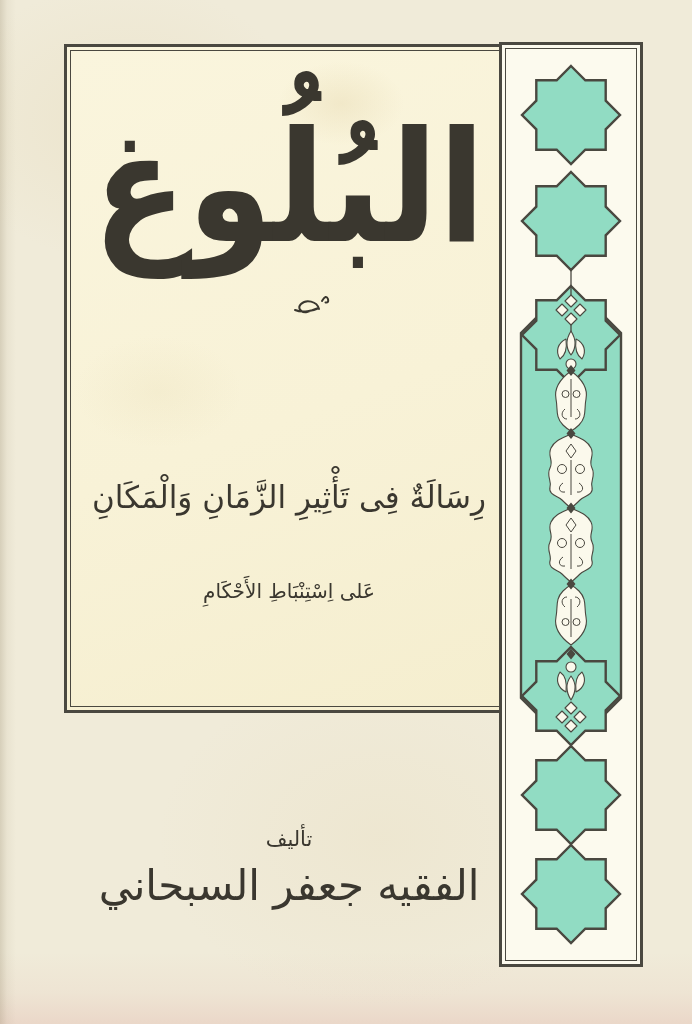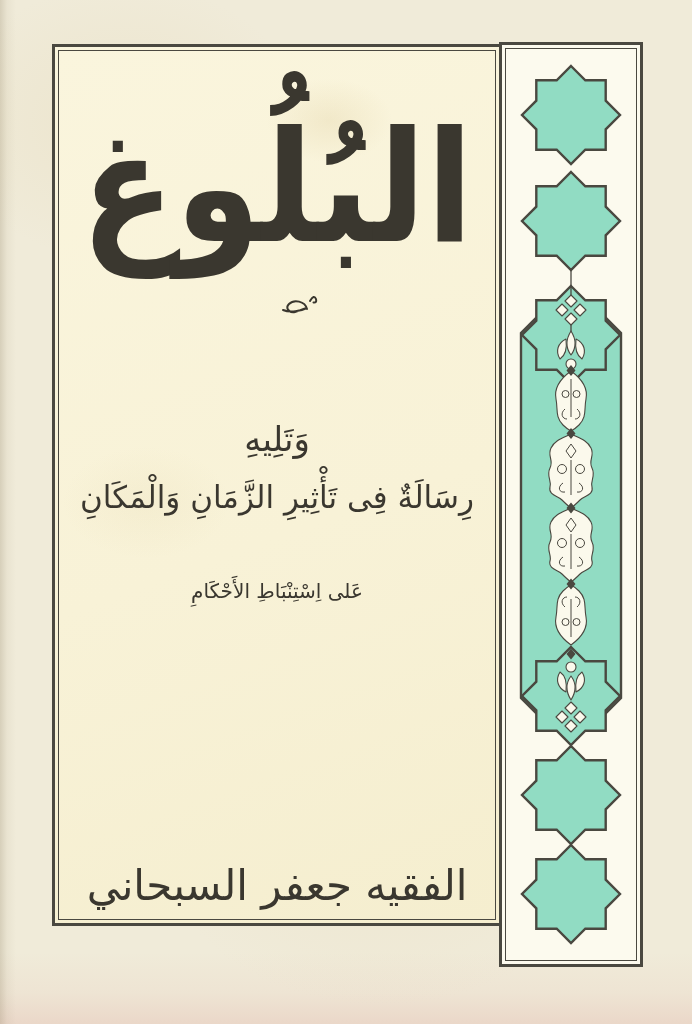--- a/index.html
+++ b/index.html
@@ -17,21 +17,21 @@
       radial-gradient(ellipse 260px 200px at 18% 12%, rgba(214,193,138,.16), transparent 70%),
       radial-gradient(ellipse 320px 240px at 55% 82%, rgba(219,199,148,.12), transparent 70%),
       linear-gradient(90deg, rgba(138,124,94,.25) 0, rgba(138,124,94,.07) 7px, transparent 16px),
       linear-gradient(0deg, rgba(226,186,176,.40) 0, rgba(226,186,176,.14) 3%, transparent 7%);
     position:relative;
   }
   .page{position:absolute;inset:0;}
 
   
   .main-panel{
-    position:absolute;left:52px;top:44px;width:450px;height:882px;
+    position:absolute;left:64px;top:44px;width:450px;height:669px;
     border:3px solid var(--frame-line);
     background:linear-gradient(160deg,#faf5dd 0%,var(--panel-bg) 55%,#f5eecf 100%);
     padding-left:38px;
   }
   .main-inner{
     position:absolute;inset:3px;border:1px solid var(--frame-line);
     background-image:
       radial-gradient(ellipse 90px 60px at 62% 8%, rgba(205,180,120,.18), transparent 70%),
       radial-gradient(ellipse 120px 80px at 20% 52%, rgba(210,190,135,.10), transparent 70%);
   }
@@ -74,24 +74,24 @@
 
   <div class="main-panel">
     <div class="main-inner">
 
       <div class="title">البُلُوغ</div>
 
       <svg class="sig" viewBox="0 0 60 28" aria-hidden="true">
         <path d="M46,8 q4,-7 6,-2 q1,4 -2.5,3.5 M43,16 c-2,-8 -13,-10 -18,-5 c-4,4 0,9 6,8 c5,-1 9,-4 12,-4 c-6,3 -17,5 -24,2"></path>
       </svg>
 
-      <div class="sub lead">وَتَلِيهِ</div>
       <div class="sub l1">رِسَالَةٌ فِى تَأْثِيرِ الزَّمَانِ وَالْمَكَانِ</div>
       <div class="sub l2">عَلى اِسْتِنْبَاطِ الأَحْكَامِ</div>
 
+      <div class="byline-label">تأليف</div>
       <div class="author">الفقيه جعفر السبحاني</div>
 
     </div>
   </div>
 
   <div class="side-column">
     <div class="side-inner">
       <svg class="orn-svg" viewBox="0 0 130 911" preserveAspectRatio="xMidYMid meet" aria-hidden="true">
         <defs>
           <polygon id="star8" points="0,-49 14.3,-34.7 34.7,-34.7 34.7,-14.3 49,0 34.7,14.3 34.7,34.7 14.3,34.7 0,49 -14.3,34.7 -34.7,34.7 -34.7,14.3 -49,0 -34.7,-14.3 -34.7,-34.7 -14.3,-34.7"></polygon>

